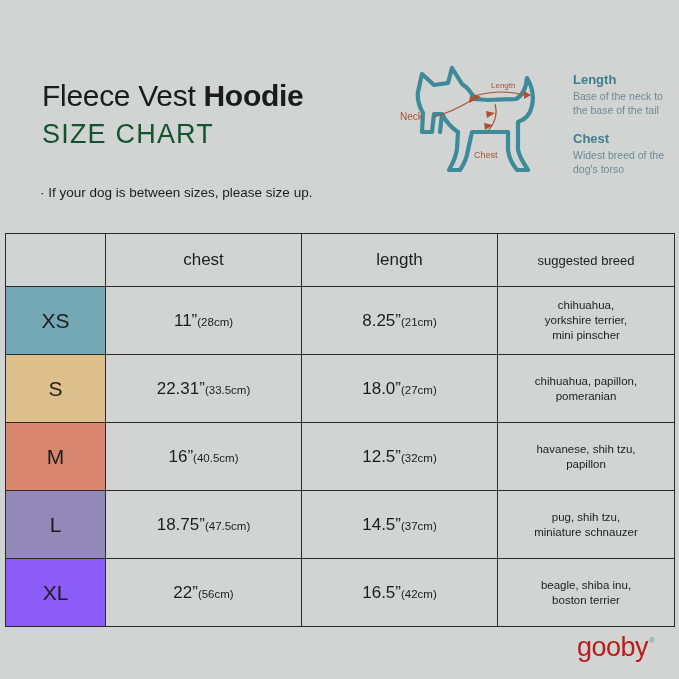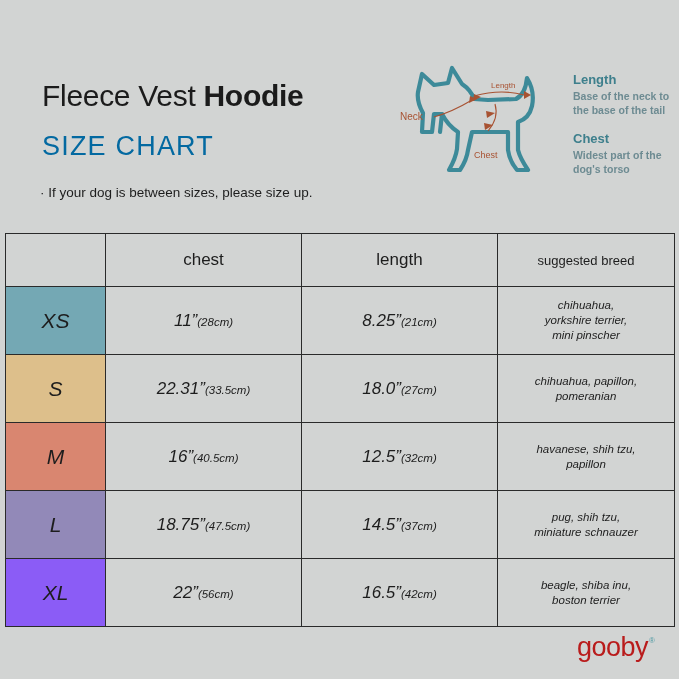--- a/index.html
+++ b/index.html
@@ -35,22 +35,22 @@
     color: #1b1b1b;
     white-space: nowrap;
   }
   .title-line1 .thin { font-weight: 300; }
   .title-line1 .bold { font-weight: 700; }
   .title-line2 {
     font-size: 27px;
     line-height: 33px;
     font-weight: 400;
     letter-spacing: 1.2px;
-    color: #0369a1;
-    margin-top: 16px;
+    color: #14532d;
+    margin-top: 4px;
     white-space: nowrap;
   }
   .subnote {
     position: absolute;
     left: 40px;
     top: 185px;
     font-size: 13.5px;
     font-weight: 400;
     color: #1d1d1d;
     white-space: nowrap;
@@ -77,21 +77,21 @@
   .legend-group:last-child { margin-bottom: 0; }
   .legend-title {
     font-size: 13px;
     font-weight: 700;
     color: #3d7f8c;
     line-height: 17px;
     margin-bottom: 1px;
   }
   .legend-desc {
     font-size: 10.5px;
-    font-weight: 700;
+    font-weight: 400;
     color: #6d8b92;
     line-height: 14px;
   }
 
   
   .table {
     position: absolute;
     left: 5px;
     top: 233px;
     width: 669px;
@@ -112,21 +112,21 @@
   col.c-breed  { width: 177px; }
 
   thead th { height: 52px; }
   .th-label {
     font-size: 17px;
     color: #1d1d1d;
     font-weight: 400;
   }
   .th-label.small { font-size: 13px; margin-top: 46px; }
 
-  tbody tr { height: 68px; font-style: italic; }
+  tbody tr { height: 68px; }
 
   .size-cell {
     font-size: 21px;
     color: #1d1d1d;
     font-weight: 400;
   }
   .meas {
     font-size: 17px;
     color: #1d1d1d;
     white-space: nowrap;
@@ -235,21 +235,21 @@
     </svg>
   </div>
 
   <div class="legend">
     <div class="legend-group">
       <div class="legend-title">Length</div>
       <div class="legend-desc">Base of the neck to the base of the tail</div>
     </div>
     <div class="legend-group">
       <div class="legend-title">Chest</div>
-      <div class="legend-desc">Widest part of the dog's torso</div>
+      <div class="legend-desc">Widest breed of the dog's torso</div>
     </div>
   </div>
 </div>
 
 <table class="table">
   <colgroup>
     <col class="c-size">
       <col class="c-chest">
       <col class="c-length">
       <col class="c-breed">

